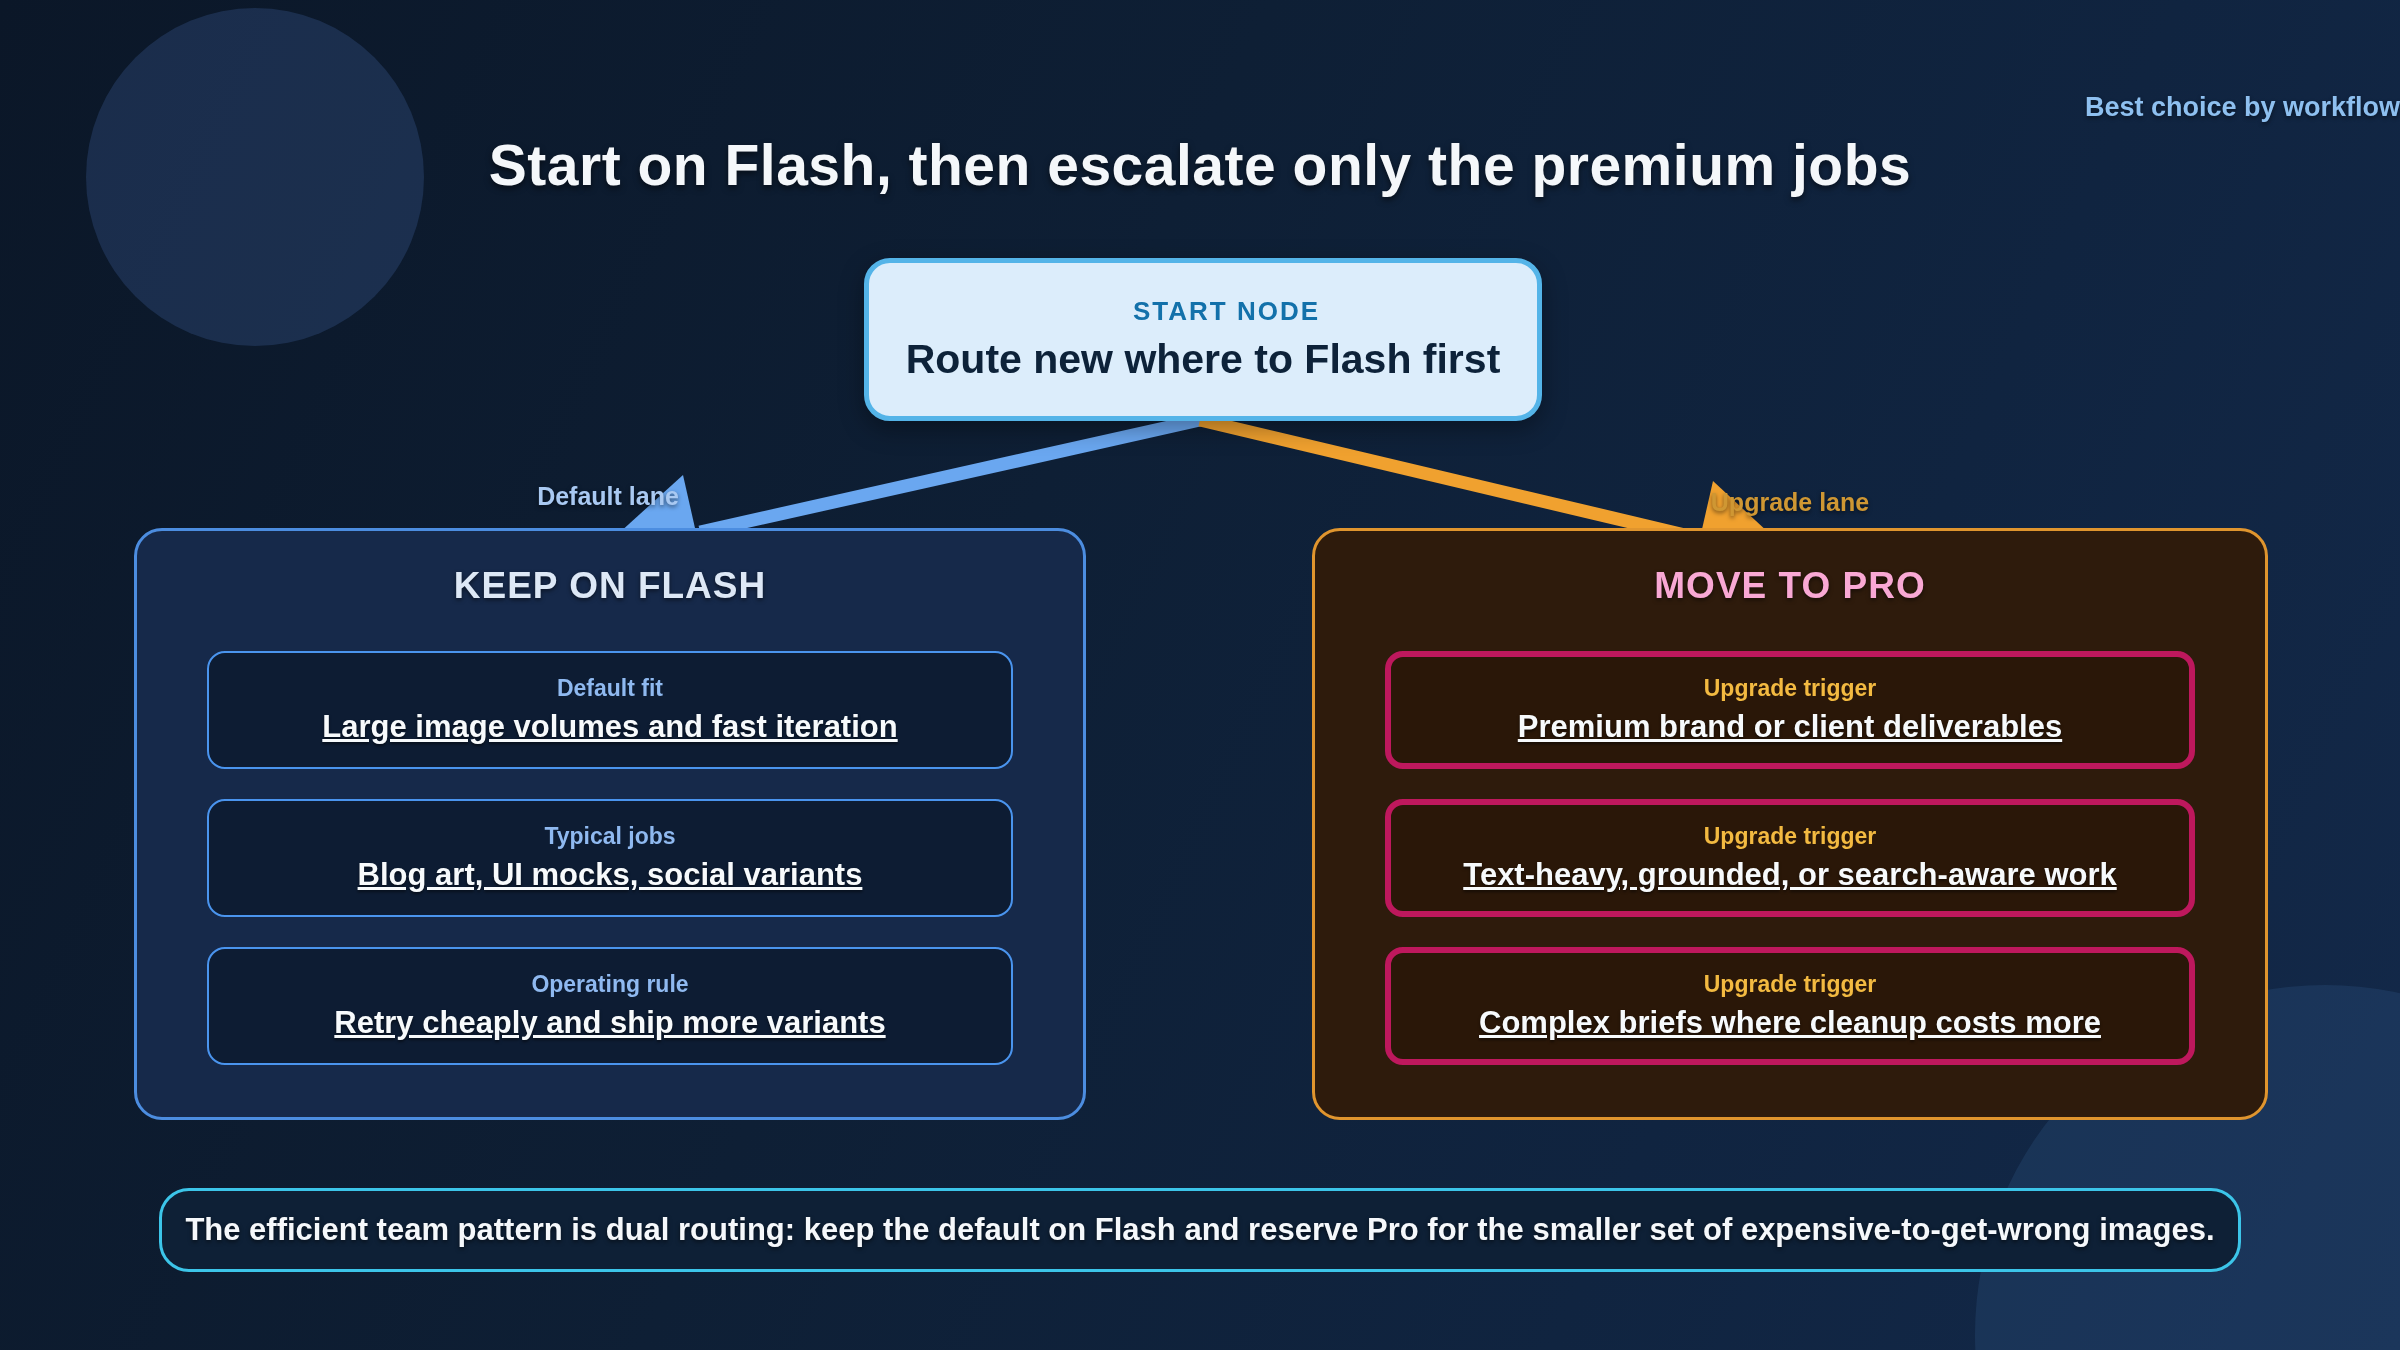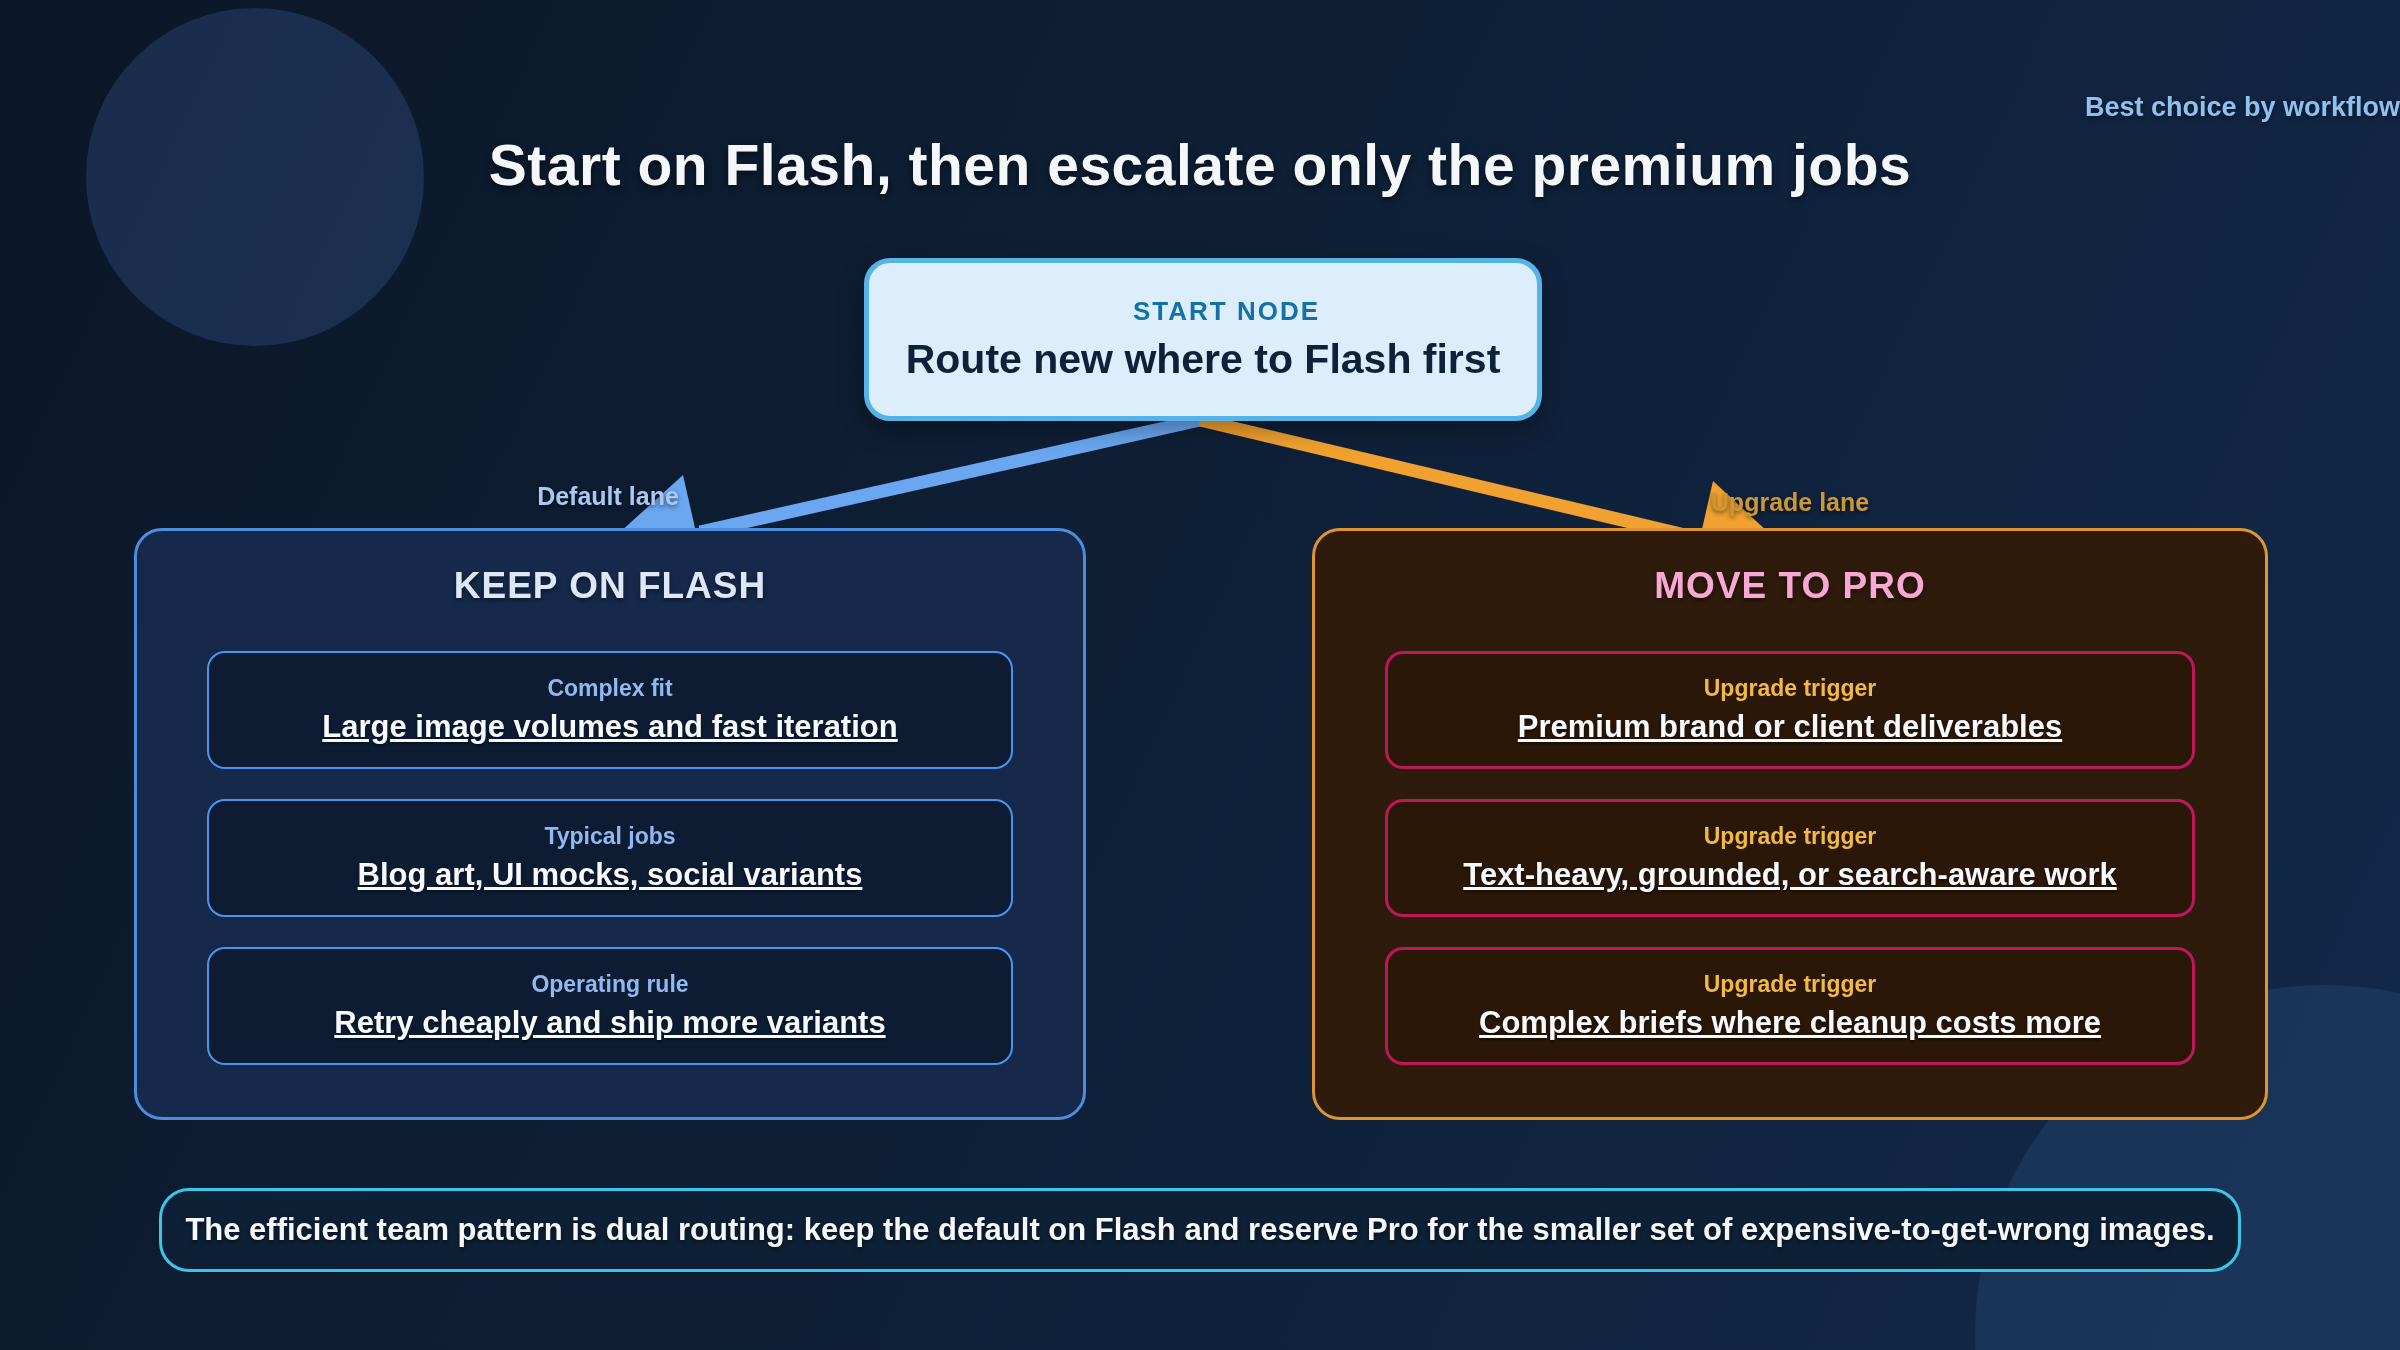--- a/index.html
+++ b/index.html
@@ -51,21 +51,21 @@
   }
   .panel.flash .panel-title{color:#dde8f6;}
   .panel.pro .panel-title{color:#f9a8d4;}
 
   .cards{position:absolute;left:70px;right:70px;top:120px;display:flex;flex-direction:column;gap:30px;}
   .card{
     height:118px;border-radius:18px;box-sizing:border-box;
     display:flex;flex-direction:column;align-items:center;justify-content:center;gap:7px;
   }
   .panel.flash .card{background:#0d1c33;border:2px solid #4a94ee;}
-  .panel.pro .card{background:#2a1708;border:3px solid #be185d;}
+  .panel.pro .card{background:#2a1708;border:6px solid #be185d;}
   .card-label{font-size:23px;font-weight:bold;}
   .panel.flash .card-label{color:#8fb9f0;}
   .panel.pro .card-label{color:#f3ba41;}
   .card-text{font-size:31px;font-weight:bold;color:#f7fafc;text-shadow:0 2px 3px rgba(0,0,0,.5);text-decoration:underline;}
 
   .footer{position:absolute;left:0;top:1188px;width:100%;height:84px;}
   .footer-pill{
     position:absolute;left:159px;top:0;width:2082px;height:84px;box-sizing:border-box;
     background:#0e2036;border:3.5px solid #3cc5e9;border-radius:30px;
   }
@@ -98,21 +98,21 @@
 
   <div class="start-node">
     <div class="start-node-label">START NODE</div>
     <div class="start-node-text">Route new where to Flash first</div>
   </div>
 
   <div class="panel flash">
     <div class="panel-title">KEEP ON FLASH</div>
     <div class="cards">
       <div class="card">
-        <div class="card-label">Complex fit</div>
+        <div class="card-label">Default fit</div>
         <div class="card-text">Large image volumes and fast iteration</div>
       </div>
       <div class="card">
         <div class="card-label">Typical jobs</div>
         <div class="card-text">Blog art, UI mocks, social variants</div>
       </div>
       <div class="card">
         <div class="card-label">Operating rule</div>
         <div class="card-text">Retry cheaply and ship more variants</div>
       </div>

